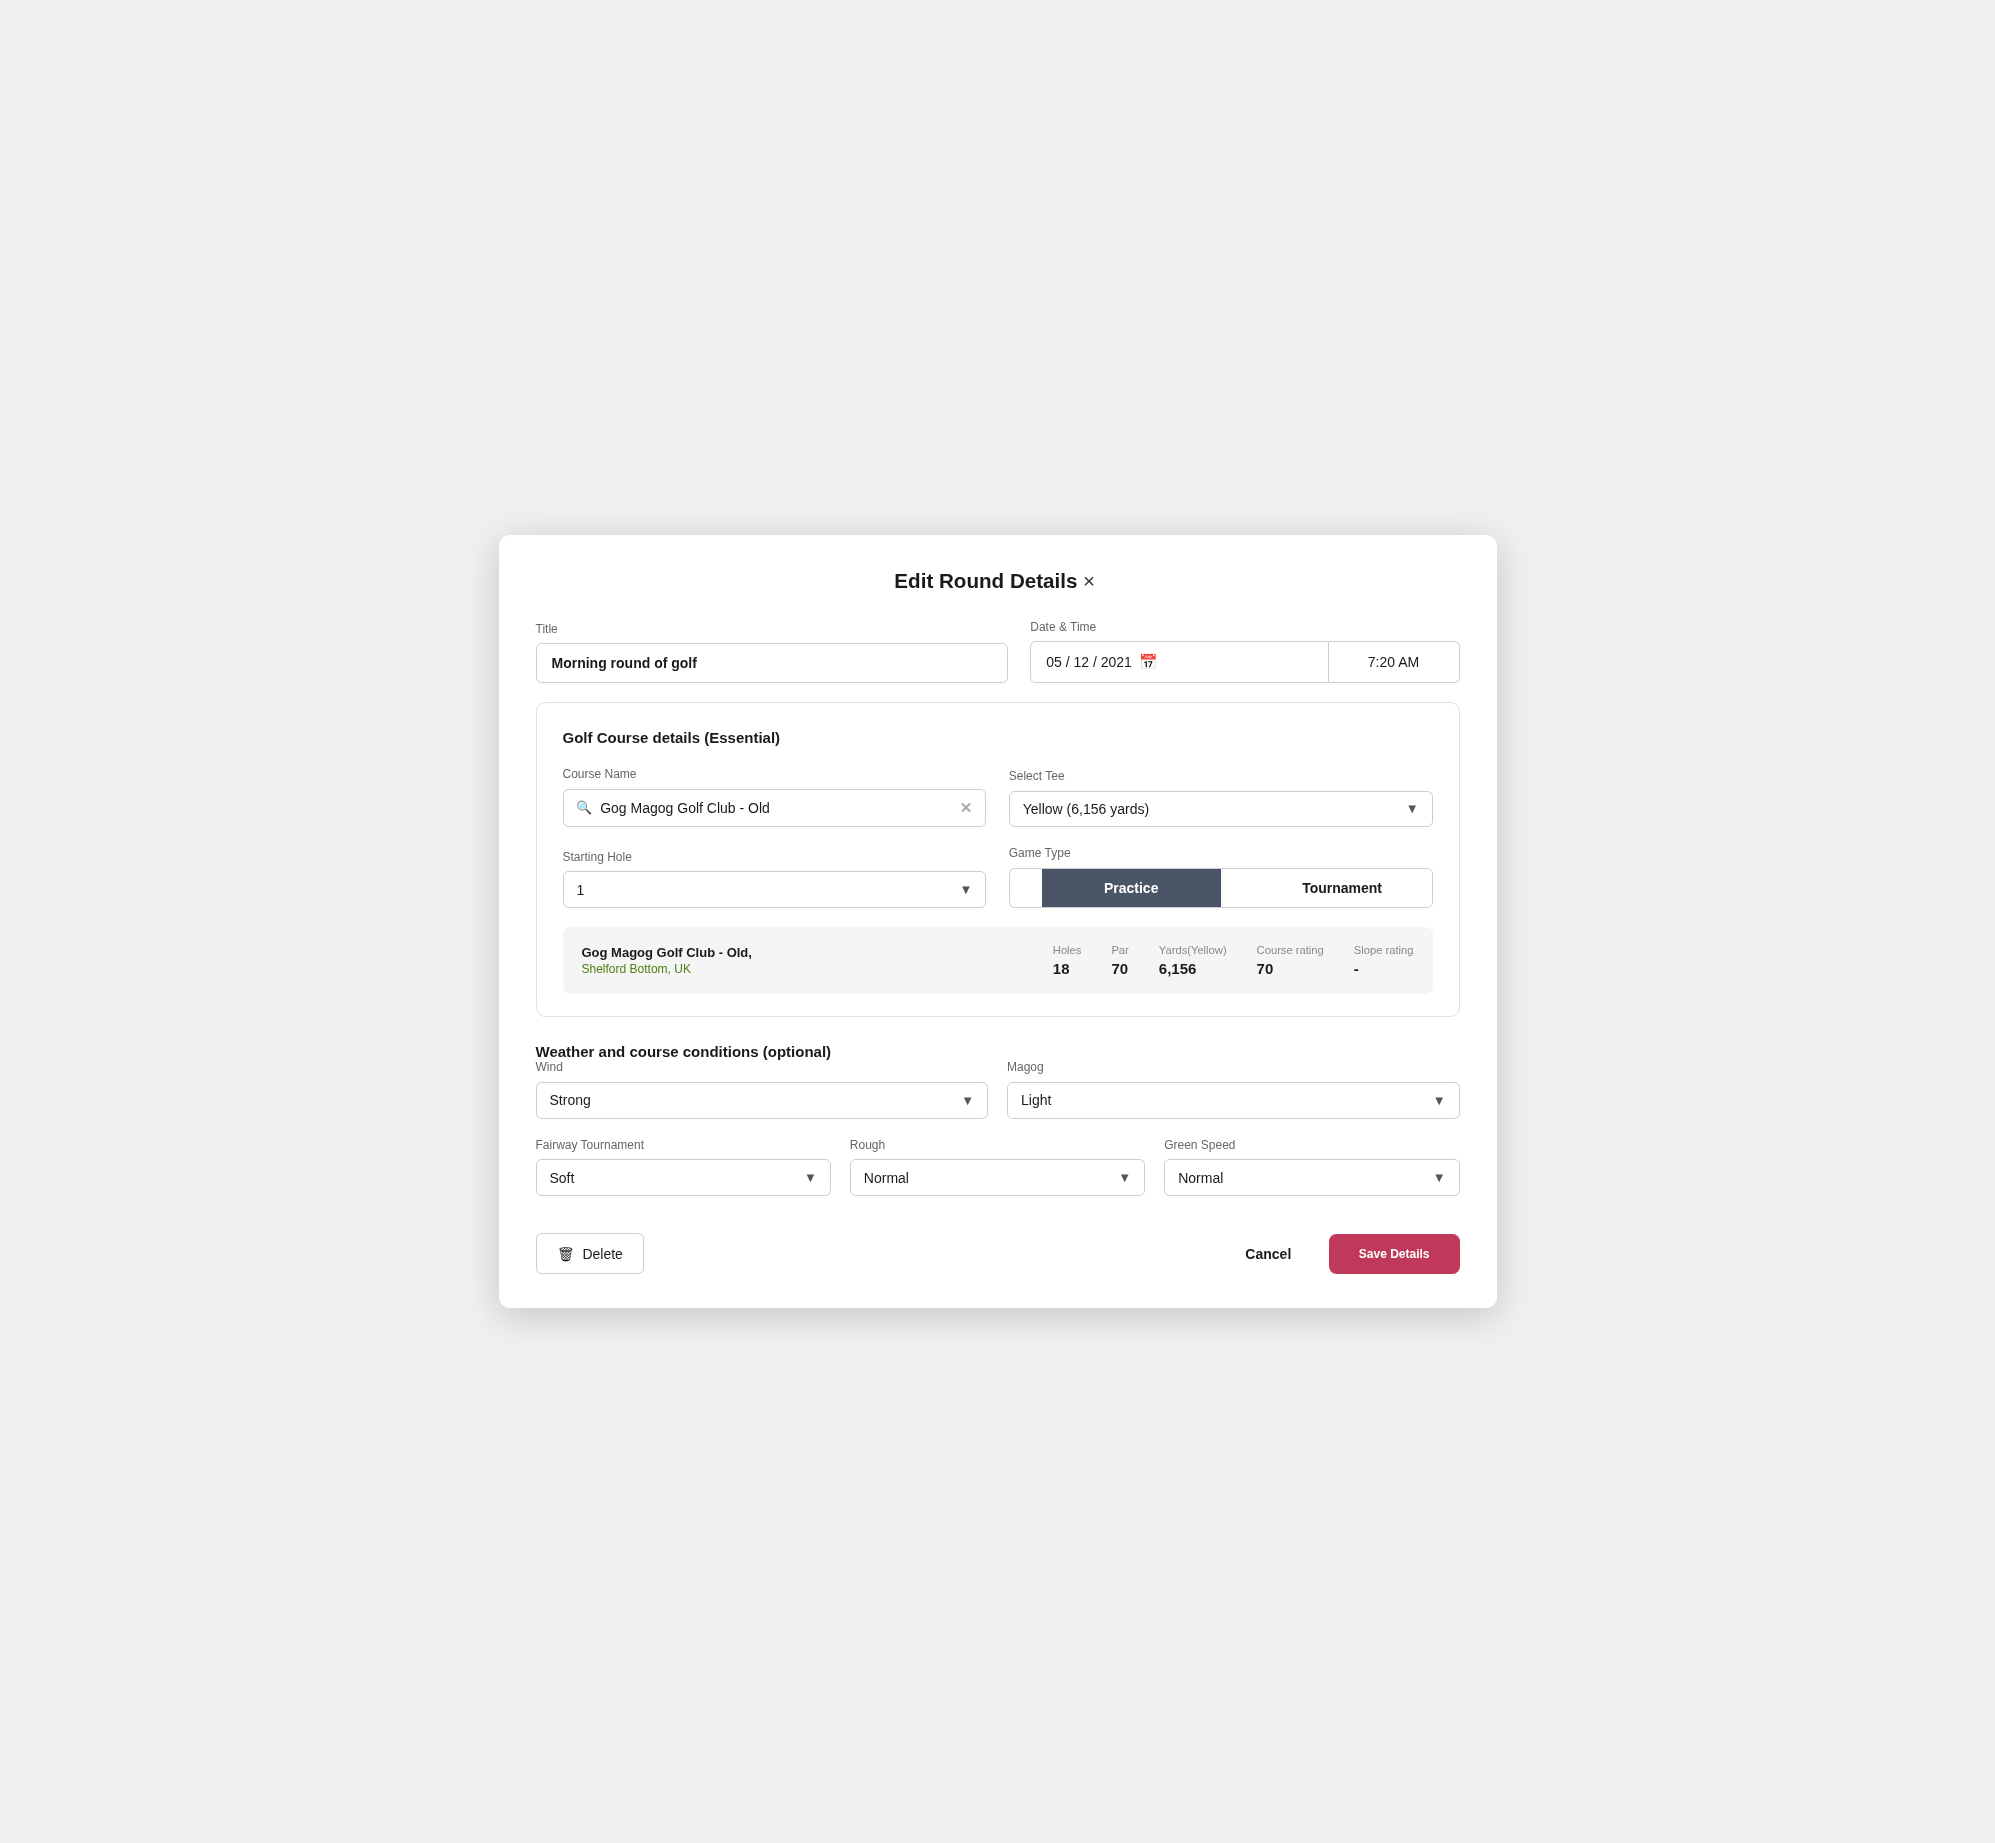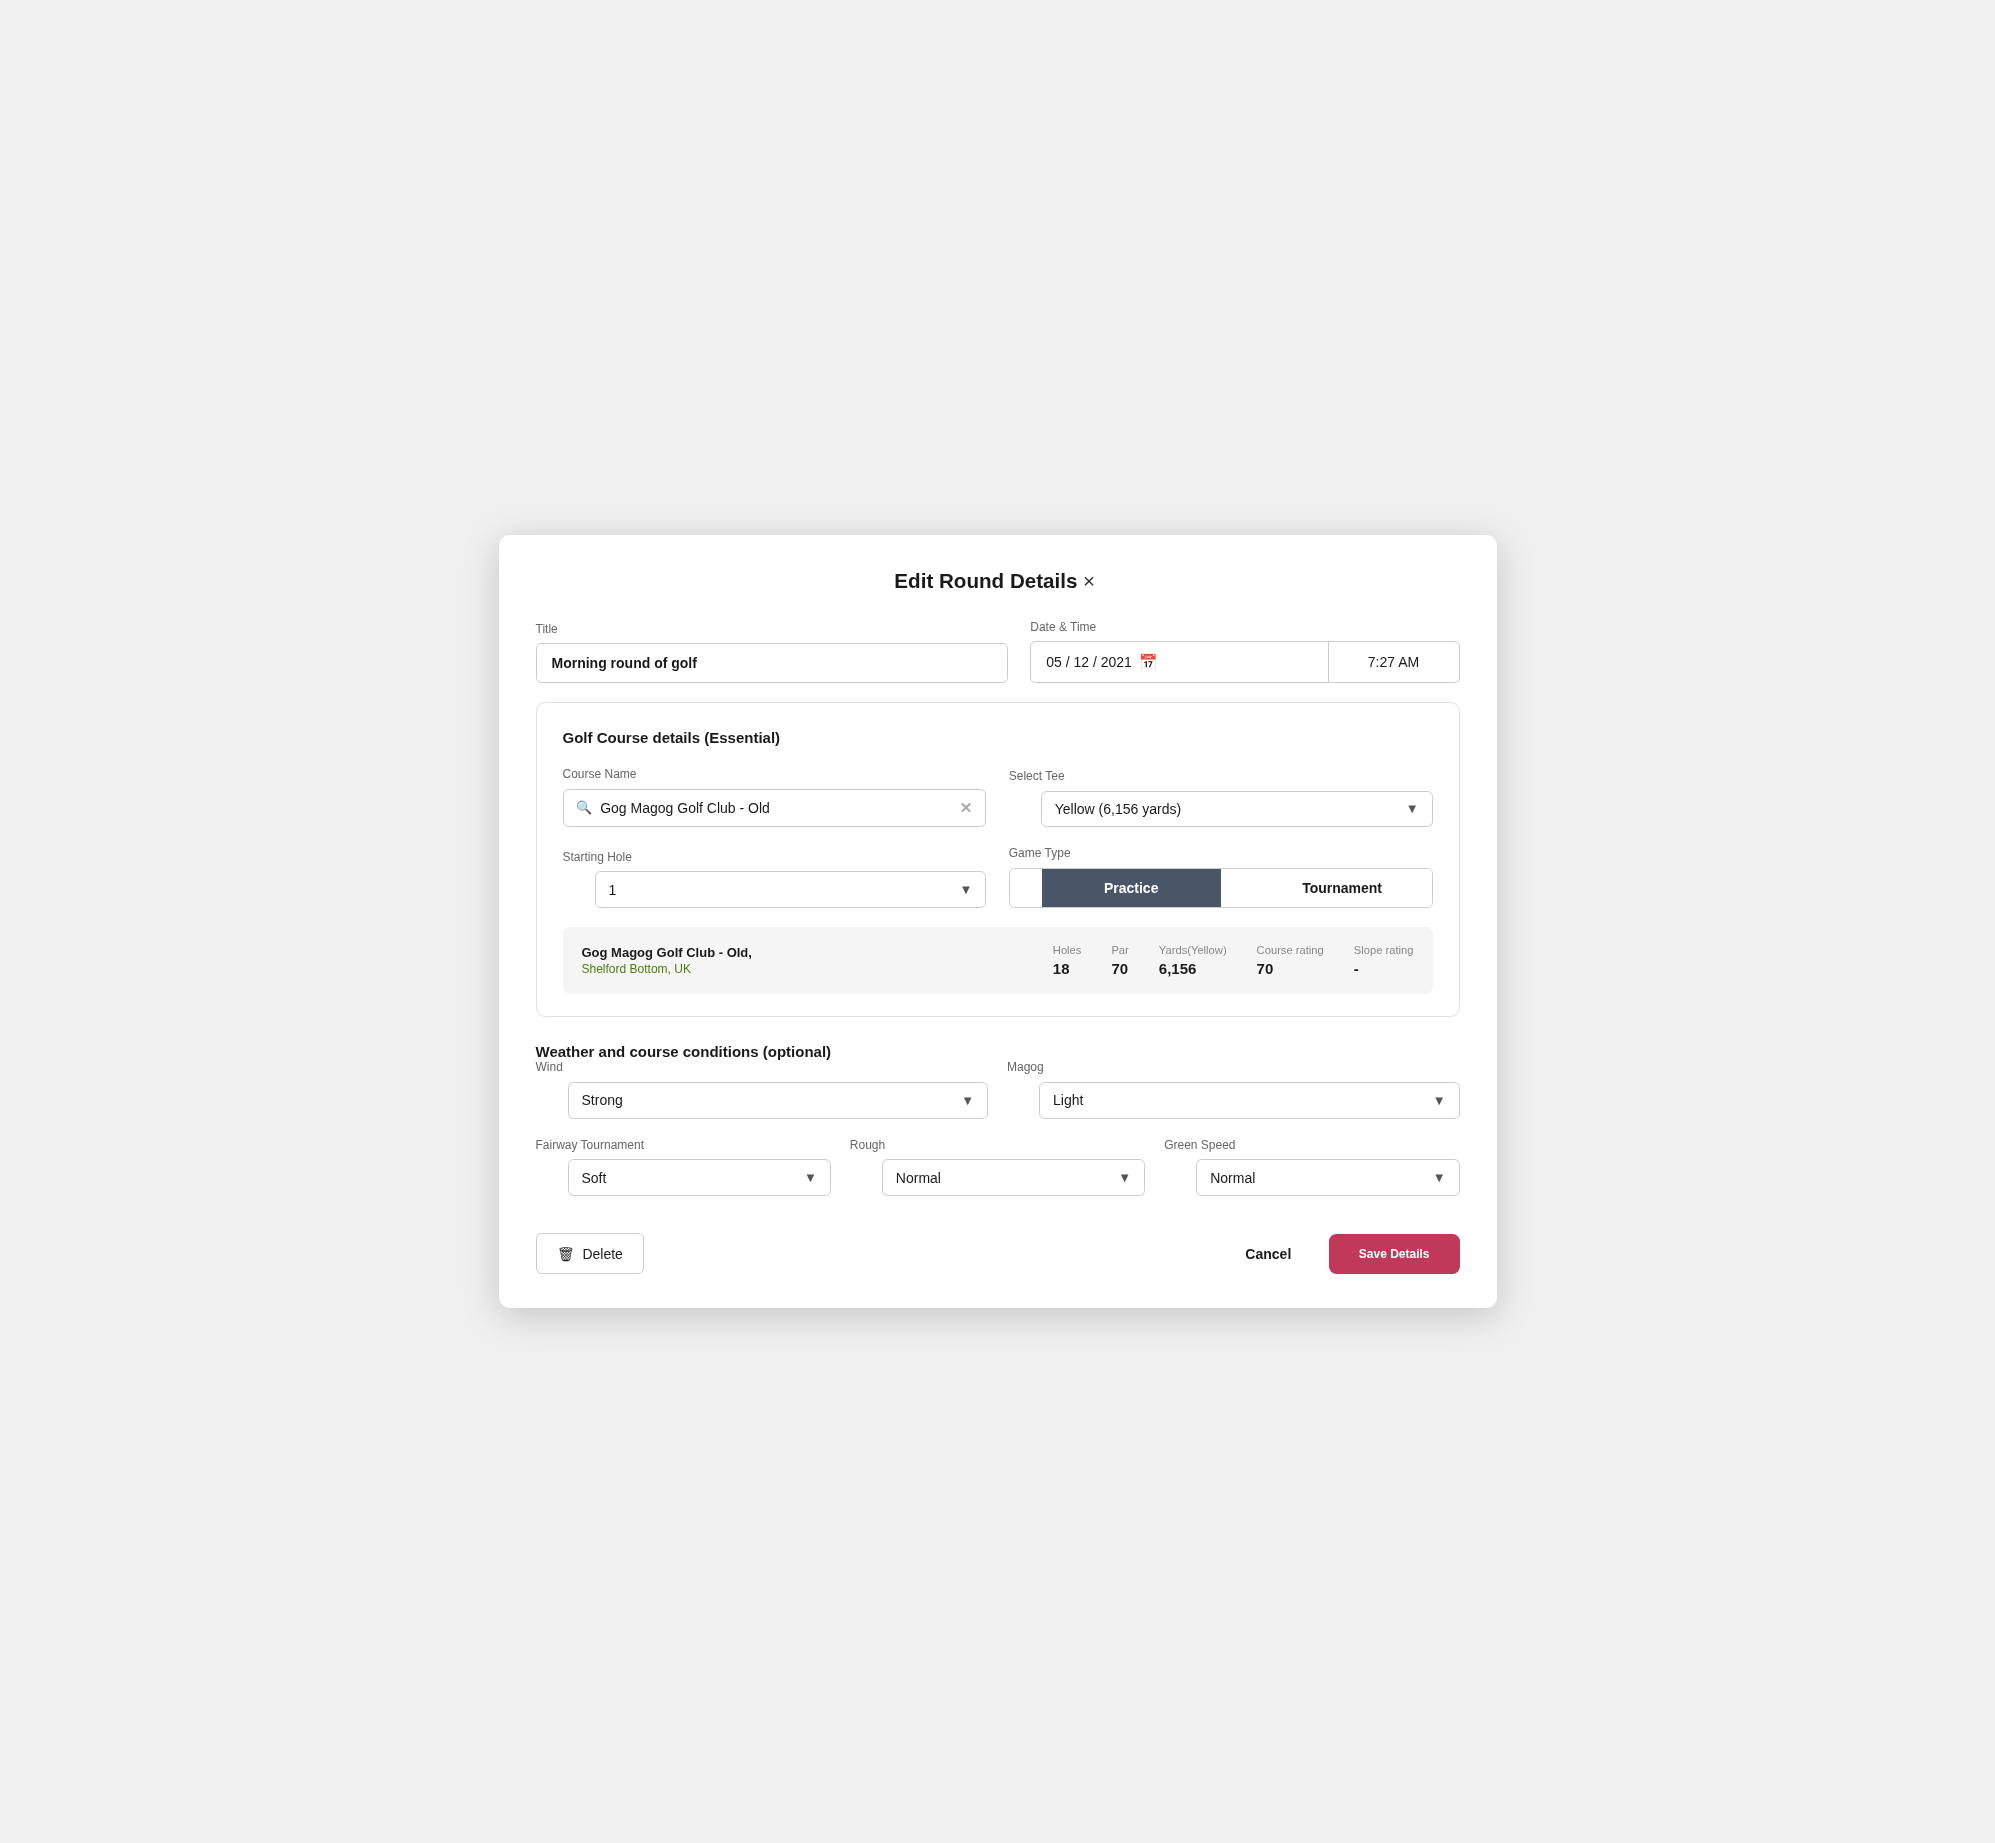--- a/index.html
+++ b/index.html
@@ -133,21 +133,20 @@
       font-size: 15px;
       font-weight: 600;
     }
     .select-wrap {
       position: relative;
       display: flex;
       align-items: center;
       border: 1.4px solid #ccc;
       border-radius: 5.6px;
       padding: 9.4px 13px;
-      margin-left: 32px;
     }
     .select-wrap select {
       border: none;
       outline: none;
       font-size: 14px;
       color: #1a1a1a;
       flex: 1;
       background: transparent;
       appearance: none;
       width: 100%;
@@ -303,21 +302,21 @@
       <input class="text-input" type="text" value="Morning round of golf" style="">
     </div>
     <div class="field-group" style="flex:1">
       <label class="field-label">Date &amp; Time</label>
       <div class="date-time-row">
         <div class="date-input-wrap">
           <span>05 /  12  / 2021</span>
           <span class="calendar-icon">📅</span>
         </div>
         <div class="time-input-wrap">
-          <span>7:27 AM</span>
+          <span>7:20 AM</span>
         </div>
       </div>
     </div>
   </div>
 
   <div class="card-section">
     <div class="card-title">Golf Course details (Essential)</div>
 
     <div class="section-row">
 

